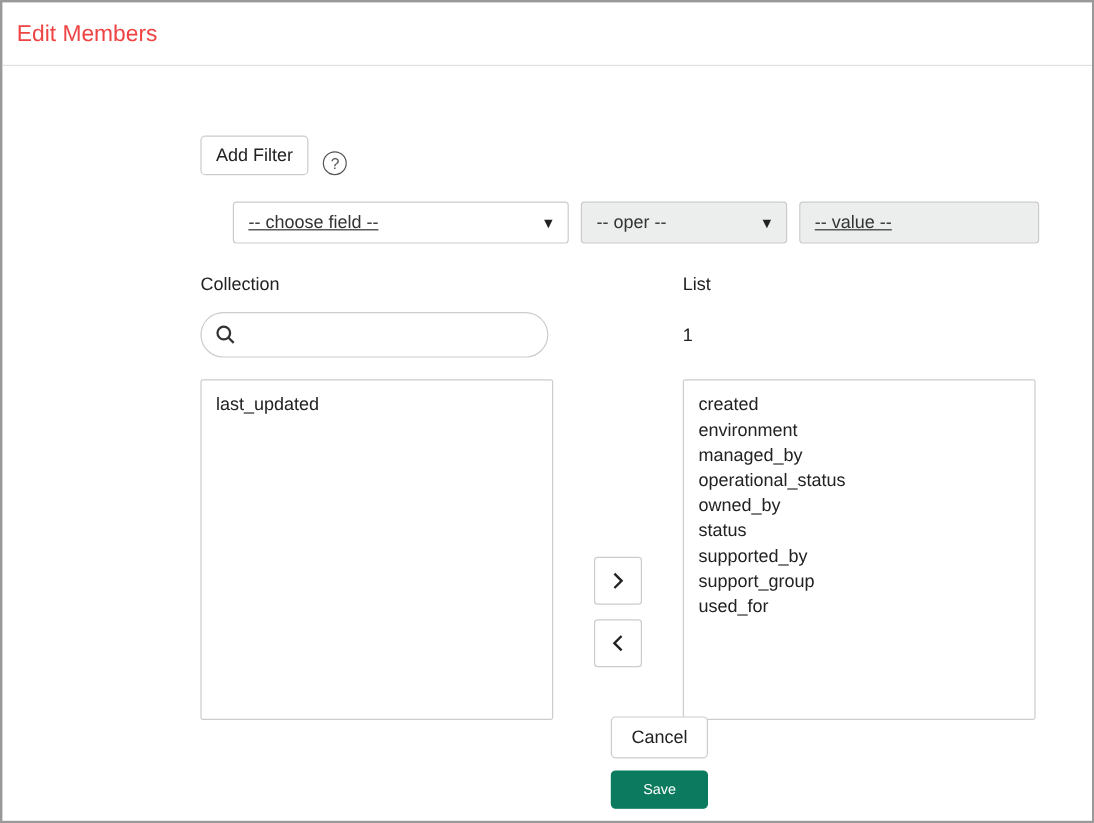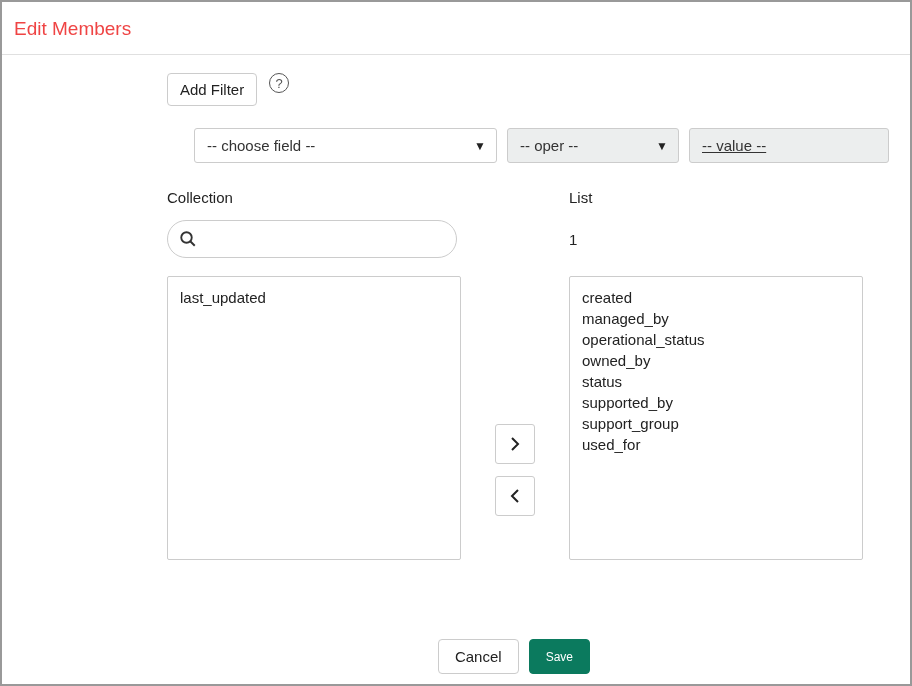--- a/index.html
+++ b/index.html
@@ -21,22 +21,23 @@
       font-size: 19px;
       color: #ef4444;
     }
     .content {
       padding: 18px 10px 10px 10px;
     }
     .toolbar {
       margin-left: 155px;
       margin-bottom: 22px;
       display: flex;
-      align-items: flex-start;
+      align-items: flex-end;
       gap: 8px;
+      margin-top: 40px;
     }
     .btn {
       background: #fff;
       border: 1px solid #ccc;
       border-radius: 4px;
       padding: 7px 12px;
       font-size: 15px;
       color: #222;
       cursor: pointer;
     }
@@ -63,21 +64,22 @@
       position: relative;
       border: 1px solid #ccc;
       border-radius: 3px;
       background: #fff;
       padding: 8px 32px 8px 12px;
       font-size: 15px;
       color: #333;
       cursor: pointer;
     }
     .select-field.choose {
-      width: 303px;
+      width: 280px;
+      text-decoration: underline;
     }
     .select-field.oper {
       width: 172px;
       background: #eceeee;
     }
     .select-field.value {
       width: 200px;
       background: #eceeee;
       border-radius: 3px;
       text-decoration: underline;
@@ -166,20 +168,21 @@
       display: flex;
       align-items: center;
       justify-content: center;
     }
     .footer {
       position: absolute;
       bottom: 10px;
       right: 320px;
       display: flex;
       gap: 10px;
+      flex-direction: column;
     }
     .btn-save {
       background: #0b7a5e;
       color: #fff;
       border: 1px solid #0b7a5e;
       border-radius: 4px;
       padding: 8px 16px;
       font-size: 12px;
       font-weight: 500;
       cursor: pointer;
@@ -262,20 +265,21 @@
           <polyline points="8,2 2,8 8,14"></polyline>
         </svg>
       </button>
     </div>
 
     <div class="col">
       <div class="col-label">List</div>
       <div class="list-count">1</div>
       <div class="listbox" id="list-listbox">
           <div class="listbox-item">created</div>
+          <div class="listbox-item">environment</div>
           <div class="listbox-item">managed_by</div>
           <div class="listbox-item">operational_status</div>
           <div class="listbox-item">owned_by</div>
           <div class="listbox-item">status</div>
           <div class="listbox-item">supported_by</div>
           <div class="listbox-item">support_group</div>
           <div class="listbox-item">used_for</div>
         </div>
     </div>
   </div>

